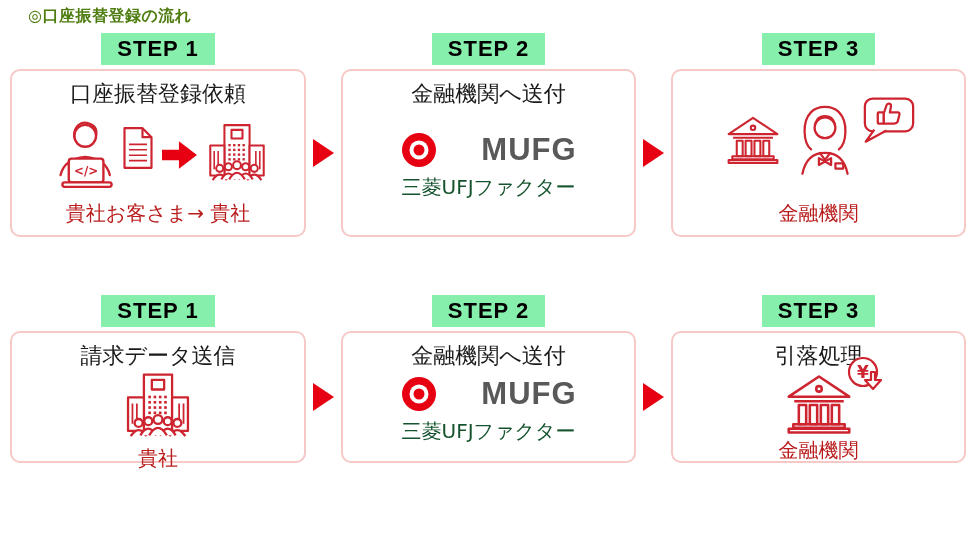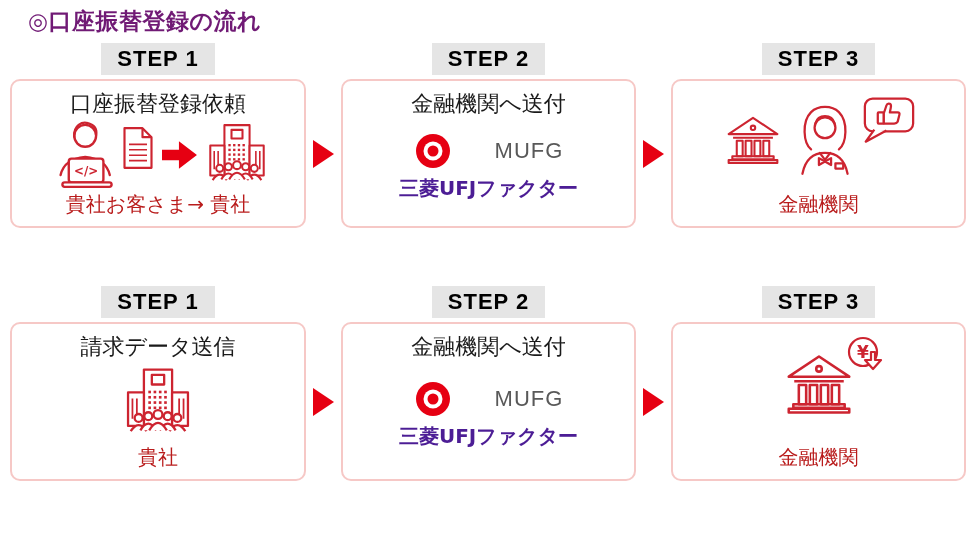--- a/index.html
+++ b/index.html
@@ -1,68 +1,68 @@
 <!DOCTYPE html>
 <html><head>
 <meta charset="utf-8">
 <style>
   html,body { margin:0; padding:0; }
   body {
     width:976px; height:542px; background:#ffffff; overflow:hidden;
     font-family:"DejaVu Sans","Liberation Sans",sans-serif; color:#111;
   }
   .section-title {
-    font-size:23px; font-weight:bold; color:#701a75;
+    font-size:16px; font-weight:bold; color:#4d7c0f;
     padding:6px 0 0 28px; letter-spacing:0.5px;
   }
   .grid {
     display:grid;
     grid-template-columns:296px 35px 295px 35px 295px;
     margin-left:10px;
   }
   .steps-row { margin-top:6px; }
   .step-cell { display:flex; justify-content:center; align-items:center; }
   .step-label {
-    background:#e5e5e5; color:#000;
+    background:#86efac; color:#000;
     font-size:22px; font-weight:bold; line-height:30px;
     padding:1px 16px; letter-spacing:1px;
     font-family:"Liberation Sans","DejaVu Sans",sans-serif;
   }
   .boxes-row { margin-top:4px; }
   .flow-box {
-    height:149px; box-sizing:border-box; background:#fff;
+    height:168px; box-sizing:border-box; background:#fff;
     border:2px solid #f6c8c6; border-radius:10px;
     display:flex; flex-direction:column; align-items:center;
   }
-  .row2 .flow-box { height:159px; }
+  .row2 .flow-box { height:132px; }
   .box-title { font-size:22px; color:#1a1a1a; margin-top:8px; white-space:nowrap; }
   .box-caption { font-size:20px; color:#b91c1c; margin-bottom:8px; white-space:nowrap; }
   .icon-area {
     flex:1; width:100%;
     display:flex; align-items:center; justify-content:center;
   }
   .arrow-cell { display:flex; align-items:center; justify-content:center; }
   .tri {
     width:0; height:0;
     border-top:14px solid transparent; border-bottom:14px solid transparent;
     border-left:21px solid #e60012;
   }
   .section2 { margin-top:58px; }
   
   .mufg-area {
     flex:1; display:flex; flex-direction:column; align-items:center;
     justify-content:center; padding-bottom:12px;
   }
   .mufg-row { display:flex; align-items:center; gap:9px; }
   .mufg-text {
-    font-size:22px; font-weight:normal; color:#595959; letter-spacing:1px;
+    font-size:31px; font-weight:bold; color:#595959; letter-spacing:1px;
     font-family:"Liberation Sans","DejaVu Sans",sans-serif;
     margin-left:34px;
   }
-  .mufg-sub { font-size:20px; font-weight:700; color:#4c1d95; margin-top:5px; }
+  .mufg-sub { font-size:20px; font-weight:400; color:#14532d; margin-top:5px; }
   svg { display:block; }
   .bank-wrap { position:relative; }
   .yen-badge { position:absolute; top:-16px; right:-30px; }
 </style>
 </head>
 <body>
 
 <div>
   <div class="section-title">◎口座振替登録の流れ</div>
 
@@ -300,20 +300,21 @@
         </div>
         <div class="mufg-sub">三菱UFJファクター</div>
       </div>
     </div>
 
     <div class="arrow-cell">
         <div class="tri"></div>
       </div>
 
     <div class="flow-box">
+      <div class="box-title">引落処理</div>
       <div class="icon-area">
         <span class="bank-wrap">
           <svg width="78" height="66" viewBox="0 0 84 72" fill="none" stroke="#cd2430" stroke-width="2.8" stroke-linejoin="round">
             <path d="M9 28 L42 6 L75 28 Z" fill="#fff"></path>
             <circle cx="42" cy="19.5" r="3"></circle>
             <path d="M15 33 H69"></path>
             <rect x="20" y="37" width="8" height="21"></rect>
             <rect x="32" y="37" width="8" height="21"></rect>
             <rect x="44" y="37" width="8" height="21"></rect>
             <rect x="56" y="37" width="8" height="21"></rect>

